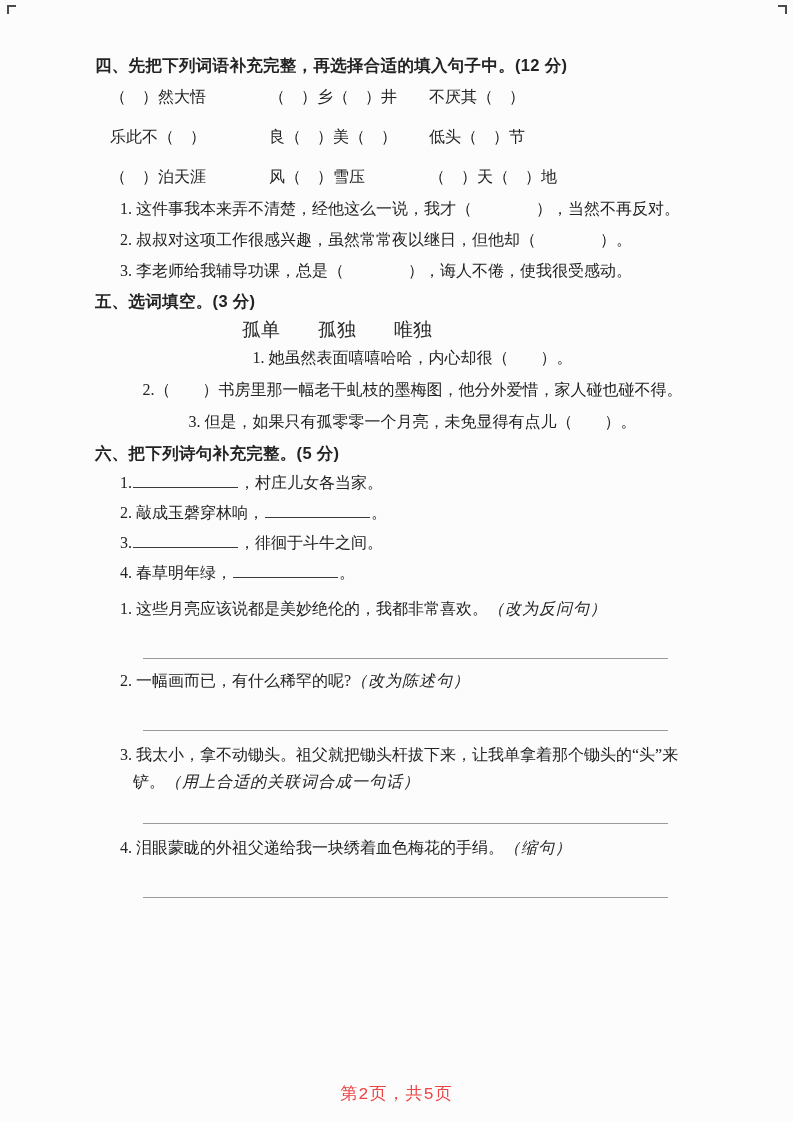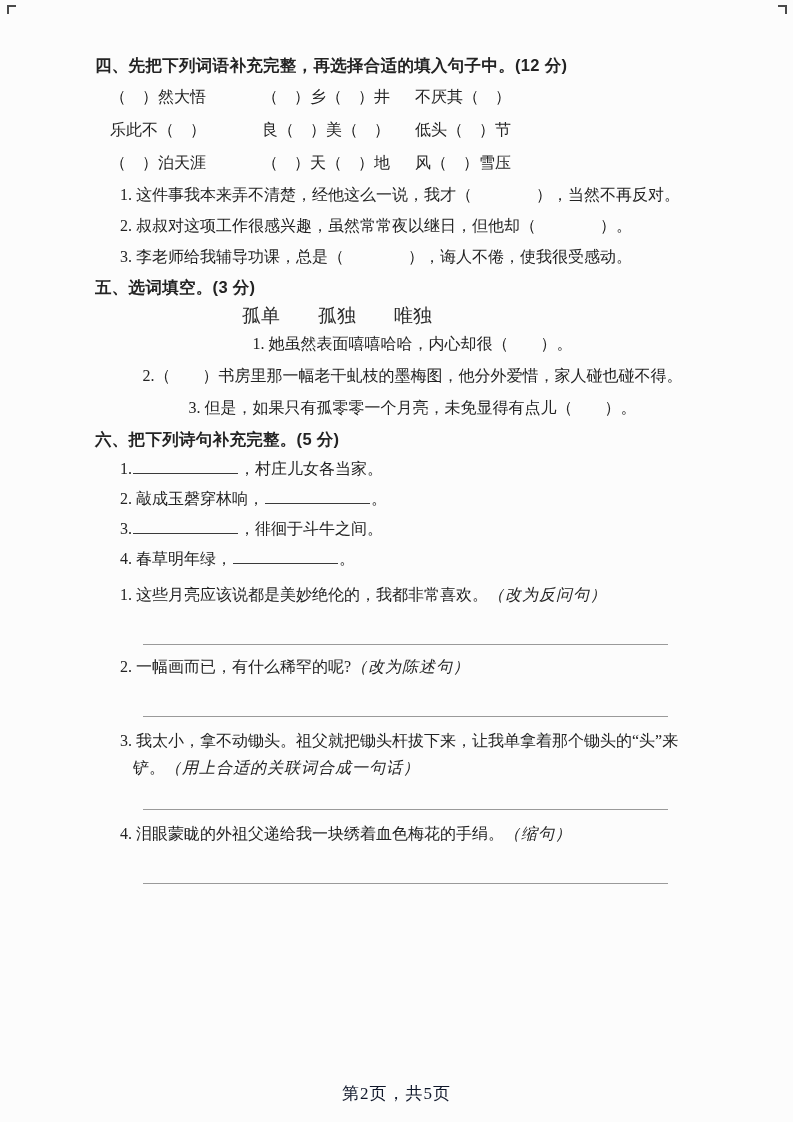--- a/index.html
+++ b/index.html
@@ -23,38 +23,39 @@
     font-weight:700;font-size:16.5px;line-height:30px;
     letter-spacing:0.3px;white-space:nowrap;
   }
   .sec-title .score{font-weight:700;}
   .grid4{
     display:grid;
     grid-template-columns:152px 153px auto;
     margin-left:15px;
     line-height:33px;
     white-space:nowrap;
+    gap:7px;
   }
   .s4-item{margin-left:25px;line-height:31px;white-space:nowrap;}
   .word-bank{margin-left:147px;line-height:26px;font-size:19px;color:#2b2b2b;font-family:"DejaVu Serif",serif;}
   .s5-item{margin-left:25px;line-height:32px;text-align:center;}
   .s6-item{margin-left:25px;line-height:30px;}
   .blank{
     display:inline-block;width:105px;height:1.05em;
     border-bottom:1px solid #3a3a3a;vertical-align:baseline;margin:0 1px;
   }
   .s7-item{margin-left:38px;text-indent:-13px;line-height:27px;}
   .s7-item .req{font-family:"DejaVu Serif",serif;font-style:italic;letter-spacing:1px;}
   .answer-line{
     margin-left:48px;width:525px;height:0;
     border-bottom:1.5px solid #9a9a9a;
   }
   .footer{
     position:absolute;left:0;right:0;top:1082px;
-    text-align:center;font-size:17px;color:#0f172a;letter-spacing:1px;
+    text-align:center;font-size:17px;color:#ef4444;letter-spacing:1px;font-family:Liberation Mono, monospace;
   }
 </style>
 </head>
 <body>
 
 <div class="page">
   <div class="crop-mark tl"></div>
   <div class="crop-mark tr"></div>
 
   <div class="content">
@@ -62,22 +63,22 @@
     <div class="sec-title"><span>四、先把下列词语补充完整，再选择合适的填入句子中。</span><span class="score">(12 分)</span></div>
 
     <div class="grid4">
       <span>（　）然大悟</span>
       <span>（　）乡（　）井</span>
       <span>不厌其（　）</span>
       <span>乐此不（　）</span>
       <span>良（　）美（　）</span>
       <span>低头（　）节</span>
       <span>（　）泊天涯</span>
+      <span>风（　）雪压</span>
       <span>（　）天（　）地</span>
-      <span>风（　）雪压</span>
     </div>
 
     <div class="s4-item">1. 这件事我本来弄不清楚，经他这么一说，我才（　　　　），当然不再反对。</div>
     <div class="s4-item">2. 叔叔对这项工作很感兴趣，虽然常常夜以继日，但他却（　　　　）。</div>
     <div class="s4-item">3. 李老师给我辅导功课，总是（　　　　），诲人不倦，使我很受感动。</div>
 
     <div class="sec-title"><span>五、选词填空。</span><span class="score">(3 分)</span></div>
 
     <div class="word-bank">孤单　　孤独　　唯独</div>
 

